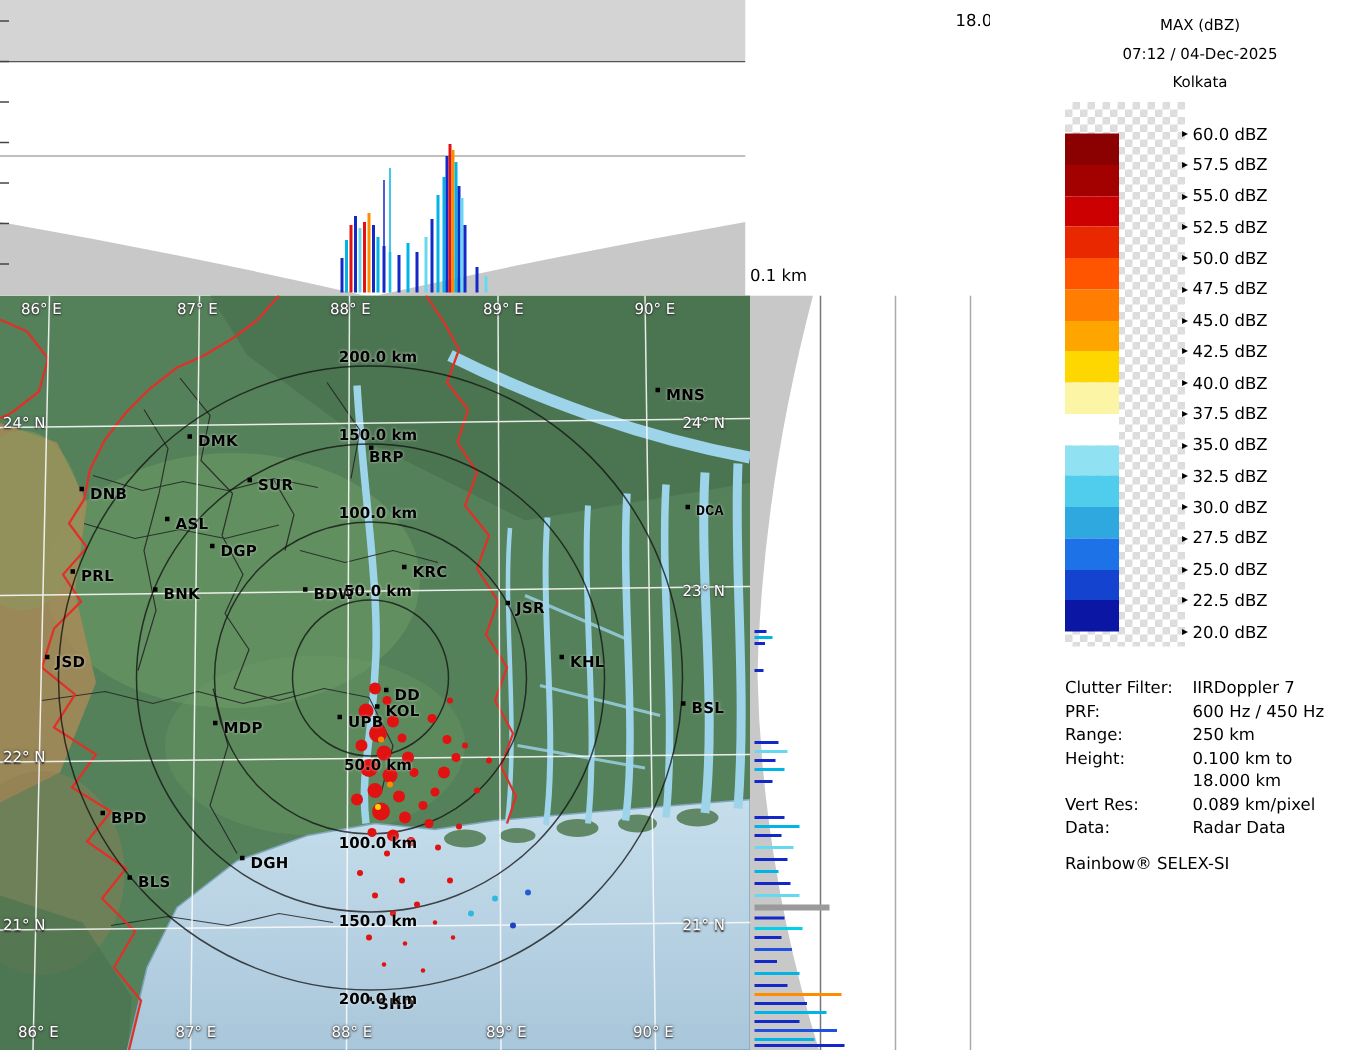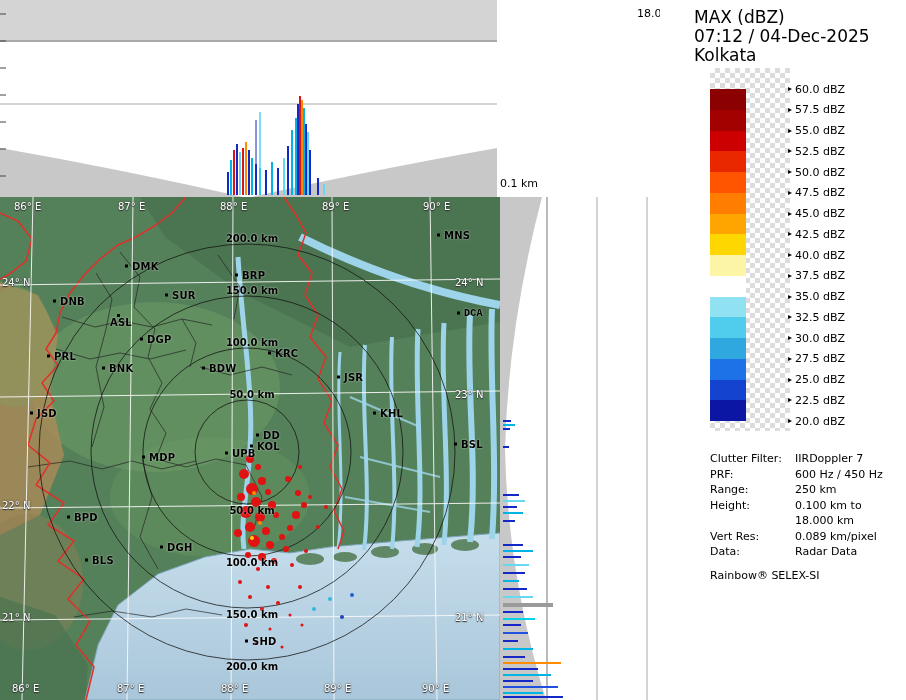--- a/index.html
+++ b/index.html
@@ -8,38 +8,38 @@
   
   .top-panel{position:absolute;left:0;top:0;width:497px;height:197px;}
   .side-panel{position:absolute;left:500px;top:197px;width:160px;height:503px;}
   .map-panel{position:absolute;left:0;top:197px;width:500px;height:503px;}
   .map-panel svg{position:absolute;left:0;top:0;}
   .axis-label{position:absolute;font-size:11px;white-space:nowrap;}
   #lbl-top-height{left:637px;top:7px;}
   #lbl-bot-height{left:500px;top:177px;}
   
   .legend{position:absolute;left:660px;top:0;width:246px;height:700px;background:#fff;}
-  .legend-header{padding-left:34px;text-align:left;font-size:17px;line-height:19px;padding-top:8px;}
+  .legend-header{padding-left:34px;text-align:center;font-size:10px;line-height:19px;padding-top:8px;}
   .legend-bar{position:absolute;left:50px;top:68px;width:80px;height:363px;background-color:#fff;
     background-image:linear-gradient(45deg,#dcdcdc 25%,transparent 25%,transparent 75%,#dcdcdc 75%),
                      linear-gradient(45deg,#dcdcdc 25%,transparent 25%,transparent 75%,#dcdcdc 75%);
     background-size:10px 10px;background-position:0 0,5px 5px;}
   .bands{position:absolute;left:0;top:21px;width:36px;height:332px;display:flex;flex-direction:column;}
   .band{flex:1 1 auto;}
   .lg-label{position:absolute;left:78px;white-space:nowrap;font-size:11px;height:14px;display:flex;align-items:center;}
   .lg-arrow{font-size:8px;margin-right:3px;line-height:1;}
   .info{position:absolute;left:50px;top:452px;width:196px;font-size:11px;}
   .info-row{position:relative;height:15.5px;}
   .info-row.gap{margin-top:13px;}
   .ilabel{position:absolute;left:0;}
   .ivalue{position:absolute;left:85px;white-space:nowrap;}
   .info-footer{margin-top:8px;}
   
   .map-overlays{position:absolute;left:0;top:0;width:500px;height:503px;pointer-events:none;}
-  .city{position:absolute;display:flex;align-items:center;transform:translateY(-50%);white-space:nowrap;}
+  .city{position:absolute;display:flex;align-items:flex-start;transform:translateY(-50%);white-space:nowrap;margin-top:29px;}
   .cdot{width:3px;height:3px;background:#000;margin-right:4px;flex:0 0 auto;}
   .cname{font-size:10px;font-weight:bold;letter-spacing:0.2px;text-shadow:0 0 2px rgba(255,255,255,0.65);}
   .ring-label{position:absolute;transform:translateX(-50%);font-size:10px;font-weight:bold;
               text-shadow:0 0 2px rgba(255,255,255,0.8);white-space:nowrap;}
   .grid-label{position:absolute;font-size:10px;color:#fff;white-space:nowrap;
               text-shadow:0 1px 1px #333,0 0 2px #333;}
 </style>
 </head>
 <body>
 
@@ -275,33 +275,33 @@
     </svg>
     <div class="map-overlays">
         <div class="city" style="left: 437px; top: 38px;">
           <span class="cdot"></span>
           <span class="cname">MNS</span>
         </div>
         <div class="city" style="left: 125px; top: 69px;">
           <span class="cdot"></span>
           <span class="cname">DMK</span>
         </div>
-        <div class="city" style="left: 235px; top: 78px;">
+        <div class="city" style="left: 246px; top: 78px; flex-direction: column;">
           <span class="cdot"></span>
           <span class="cname">BRP</span>
         </div>
         <div class="city" style="left: 165px; top: 98px;">
           <span class="cdot"></span>
           <span class="cname">SUR</span>
         </div>
         <div class="city" style="left: 53px; top: 104px;">
           <span class="cdot"></span>
           <span class="cname">DNB</span>
         </div>
-        <div class="city" style="left: 110px; top: 124px; flex-direction: column;">
+        <div class="city" style="left: 110px; top: 124px;">
           <span class="cdot"></span>
           <span class="cname">ASL</span>
         </div>
         <div class="city" style="left: 457px; top: 116px; font-family: Liberation Mono, monospace;">
           <span class="cdot"></span>
           <span class="cname">DCA</span>
         </div>
         <div class="city" style="left: 140px; top: 142px;">
           <span class="cdot"></span>
           <span class="cname">DGP</span>

